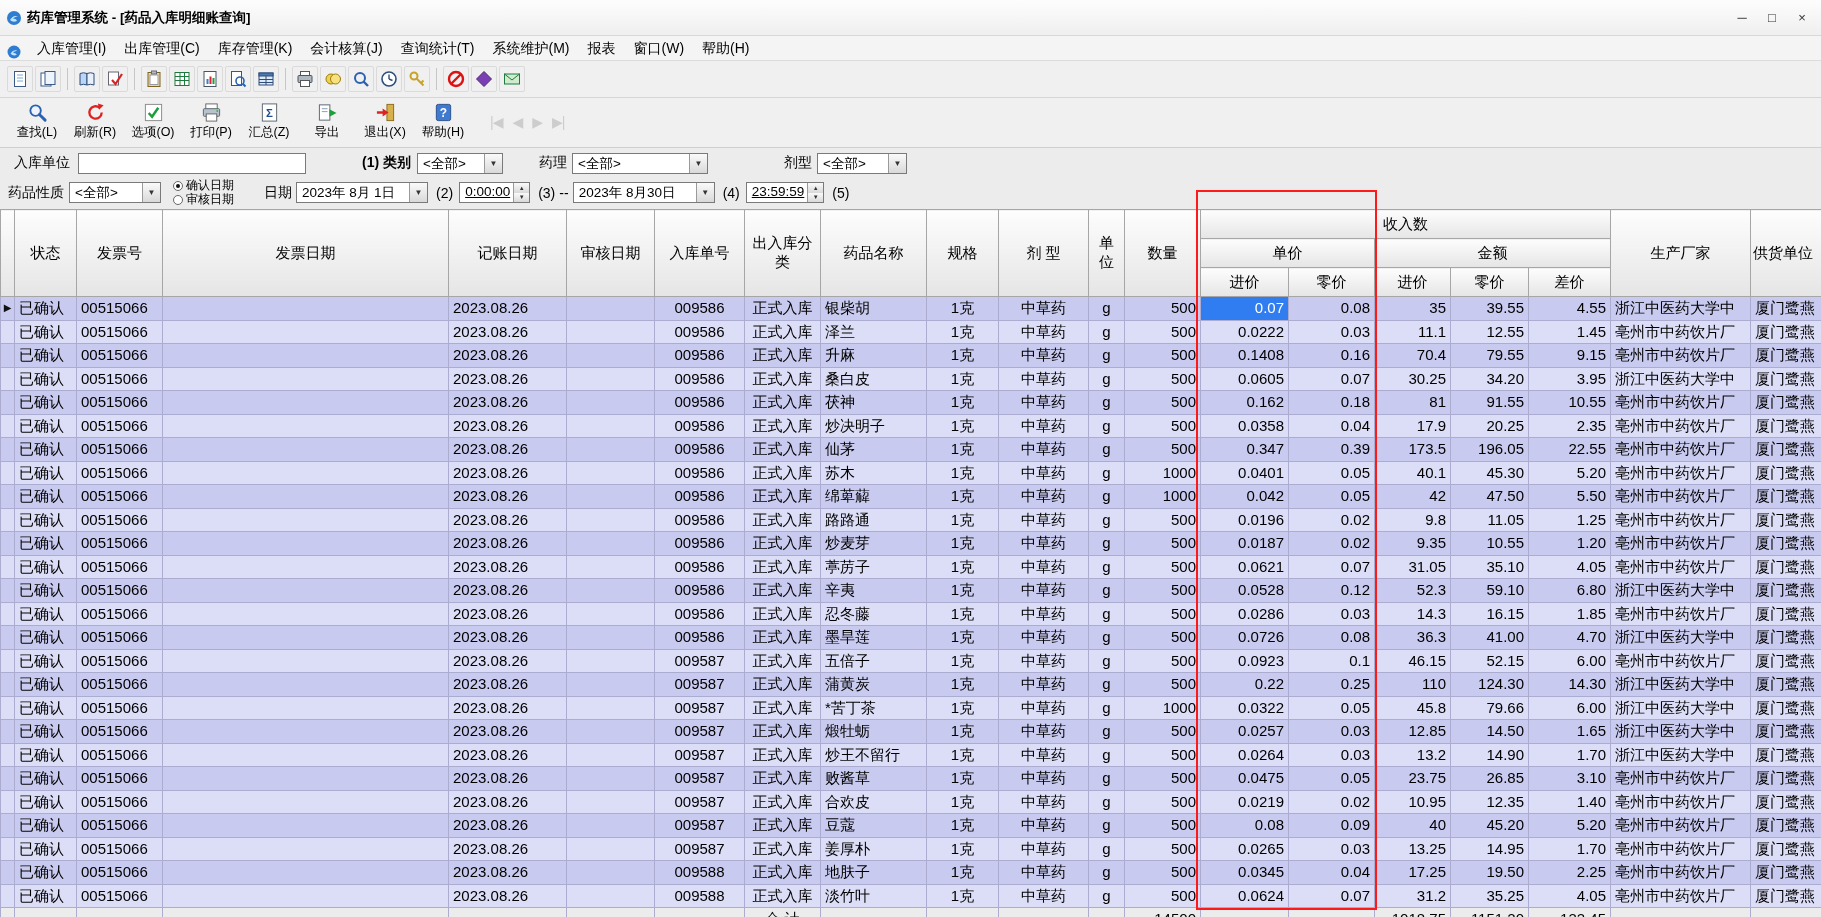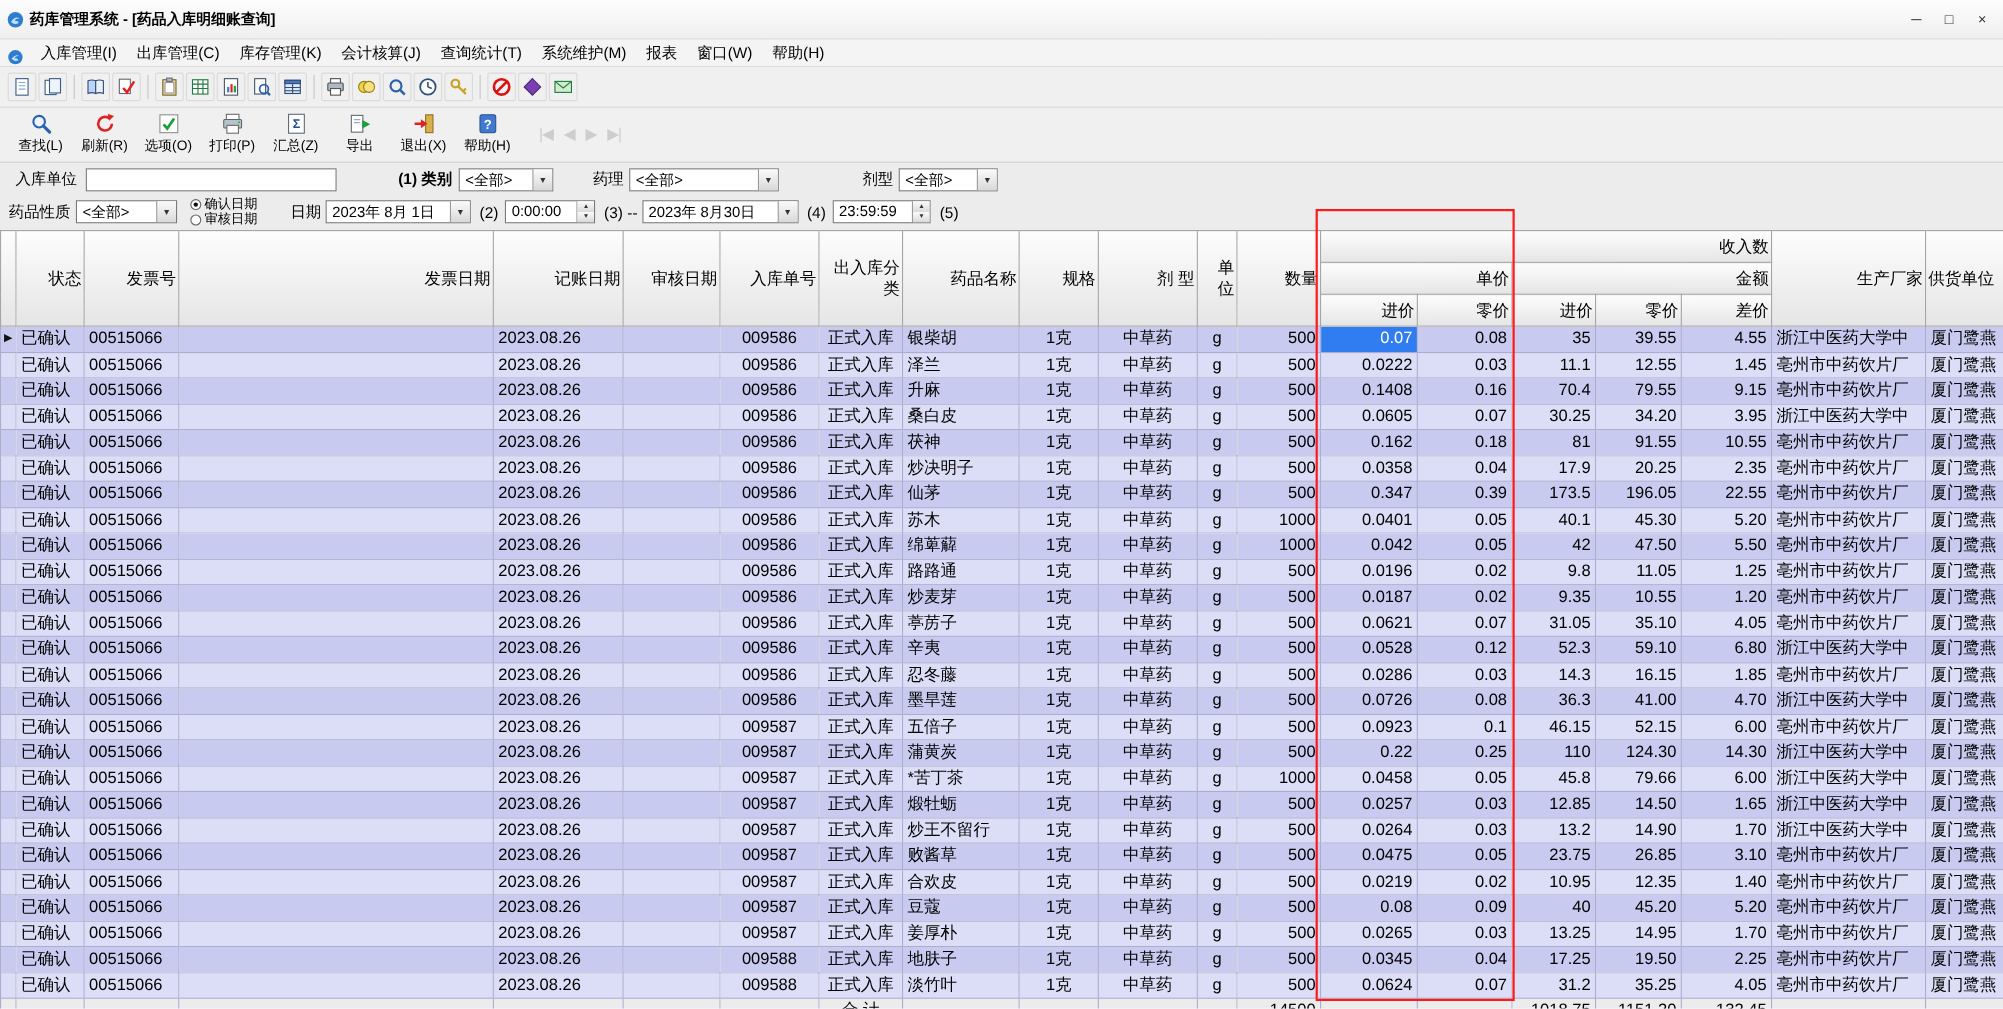--- a/index.html
+++ b/index.html
@@ -43,36 +43,36 @@
   .filter1{height:30px;padding-left:14px;}
   .filter2{height:29px;padding-left:8px;}
   .flabel{white-space:nowrap;}
   .tbox{height:21px;border:1px solid #7a7a7a;background:#fff;box-sizing:border-box;font-size:14px;padding:0 4px;font-family:inherit;}
   .combo{display:inline-flex;align-items:stretch;height:21px;border:1px solid #7a7a7a;background:#fff;box-sizing:border-box;}
   .combo .cval{padding:1px 5px 0 5px;font-size:13.5px;white-space:nowrap;flex:1;}
   .combo .cbtn{width:17px;background:linear-gradient(#fafafa,#d9d9d9);border-left:1px solid #9a9a9a;
                display:flex;align-items:center;justify-content:center;}
   .combo .cbtn::after{content:"▼";font-size:8px;color:#333;}
   .spin{display:inline-flex;align-items:stretch;height:21px;border:1px solid #7a7a7a;background:#fff;box-sizing:border-box;}
-  .spin .sval{padding:1px 14px 0 5px;font-size:13.5px;white-space:nowrap;}
+  .spin .sval{padding:1px 3px 0 5px;font-size:13.5px;white-space:nowrap;text-decoration:underline;}
   .spin .sbtns{width:15px;display:flex;flex-direction:column;border-left:1px solid #9a9a9a;}
   .spin .sbtns span{flex:1;background:linear-gradient(#fafafa,#d9d9d9);display:flex;align-items:center;justify-content:center;}
   .spin .up::after{content:"▲";font-size:6px;color:#333;}
   .spin .dn::after{content:"▼";font-size:6px;color:#333;}
   .radio-group{display:flex;flex-direction:column;justify-content:center;gap:1px;font-size:12px;line-height:13px;}
   .radio-line{display:flex;align-items:center;gap:3px;white-space:nowrap;}
   .radio{width:10px;height:10px;border:1px solid #666;border-radius:50%;background:#fff;position:relative;box-sizing:border-box;flex:0 0 auto;}
   .radio.checked::after{content:"";position:absolute;inset:2px;background:#111;border-radius:50%;}
 
   
   .grid-area{position:absolute;left:0;top:209px;width:1821px;height:708px;overflow:hidden;background:#ececec;}
   table{border-collapse:collapse;table-layout:fixed;width:1845px;background:#fff;font-size:15px;}
   thead tr{height:29px;}
   thead th{background:linear-gradient(#fdfdfd,#e5e5e5);border:1px solid #a6a6a6;font-weight:400;
-           padding:0 2px;overflow:hidden;text-align:right;font-size:15px;}
+           padding:0 2px;overflow:hidden;text-align:center;font-size:15px;}
   tbody td{border:1px solid #acacd0;padding:0 4px;height:22.5px;line-height:22px;overflow:hidden;
            white-space:nowrap;font-size:15px;}
   tr.row-odd  td{background:var(--row-odd,#c9caef);}
   tr.row-even td{background:var(--row-even,#dcddf6);}
   tr.row-total td{background:#ececec;}
   td.sel{background:var(--selection,#2f7df0) !important;color:#fff;}
   td.ind{padding:0;text-align:center;font-size:10px;color:#111;}
   .al-l{text-align:left;}.al-c{text-align:center;}.al-r{text-align:right;}
 
   
@@ -829,21 +829,21 @@
             <td class="al-l"></td>
             <td class="al-l">2023.08.26</td>
             <td class="al-l"></td>
             <td class="al-c">009587</td>
             <td class="al-c">正式入库</td>
             <td class="al-l">*苦丁茶</td>
             <td class="al-c">1克</td>
             <td class="al-c">中草药</td>
             <td class="al-c">g</td>
             <td class="al-r">1000</td>
-            <td class="al-r">0.0458</td>
+            <td class="al-r">0.0322</td>
             <td class="al-r">0.05</td>
             <td class="al-r">45.8</td>
             <td class="al-r">79.66</td>
             <td class="al-r">6.00</td>
             <td class="al-l">浙江中医药大学中</td>
             <td class="al-l">厦门鹭燕</td>
           </tr>
           <tr class="row-odd">
             <td class="ind"></td>
             <td class="al-l">已确认</td>

